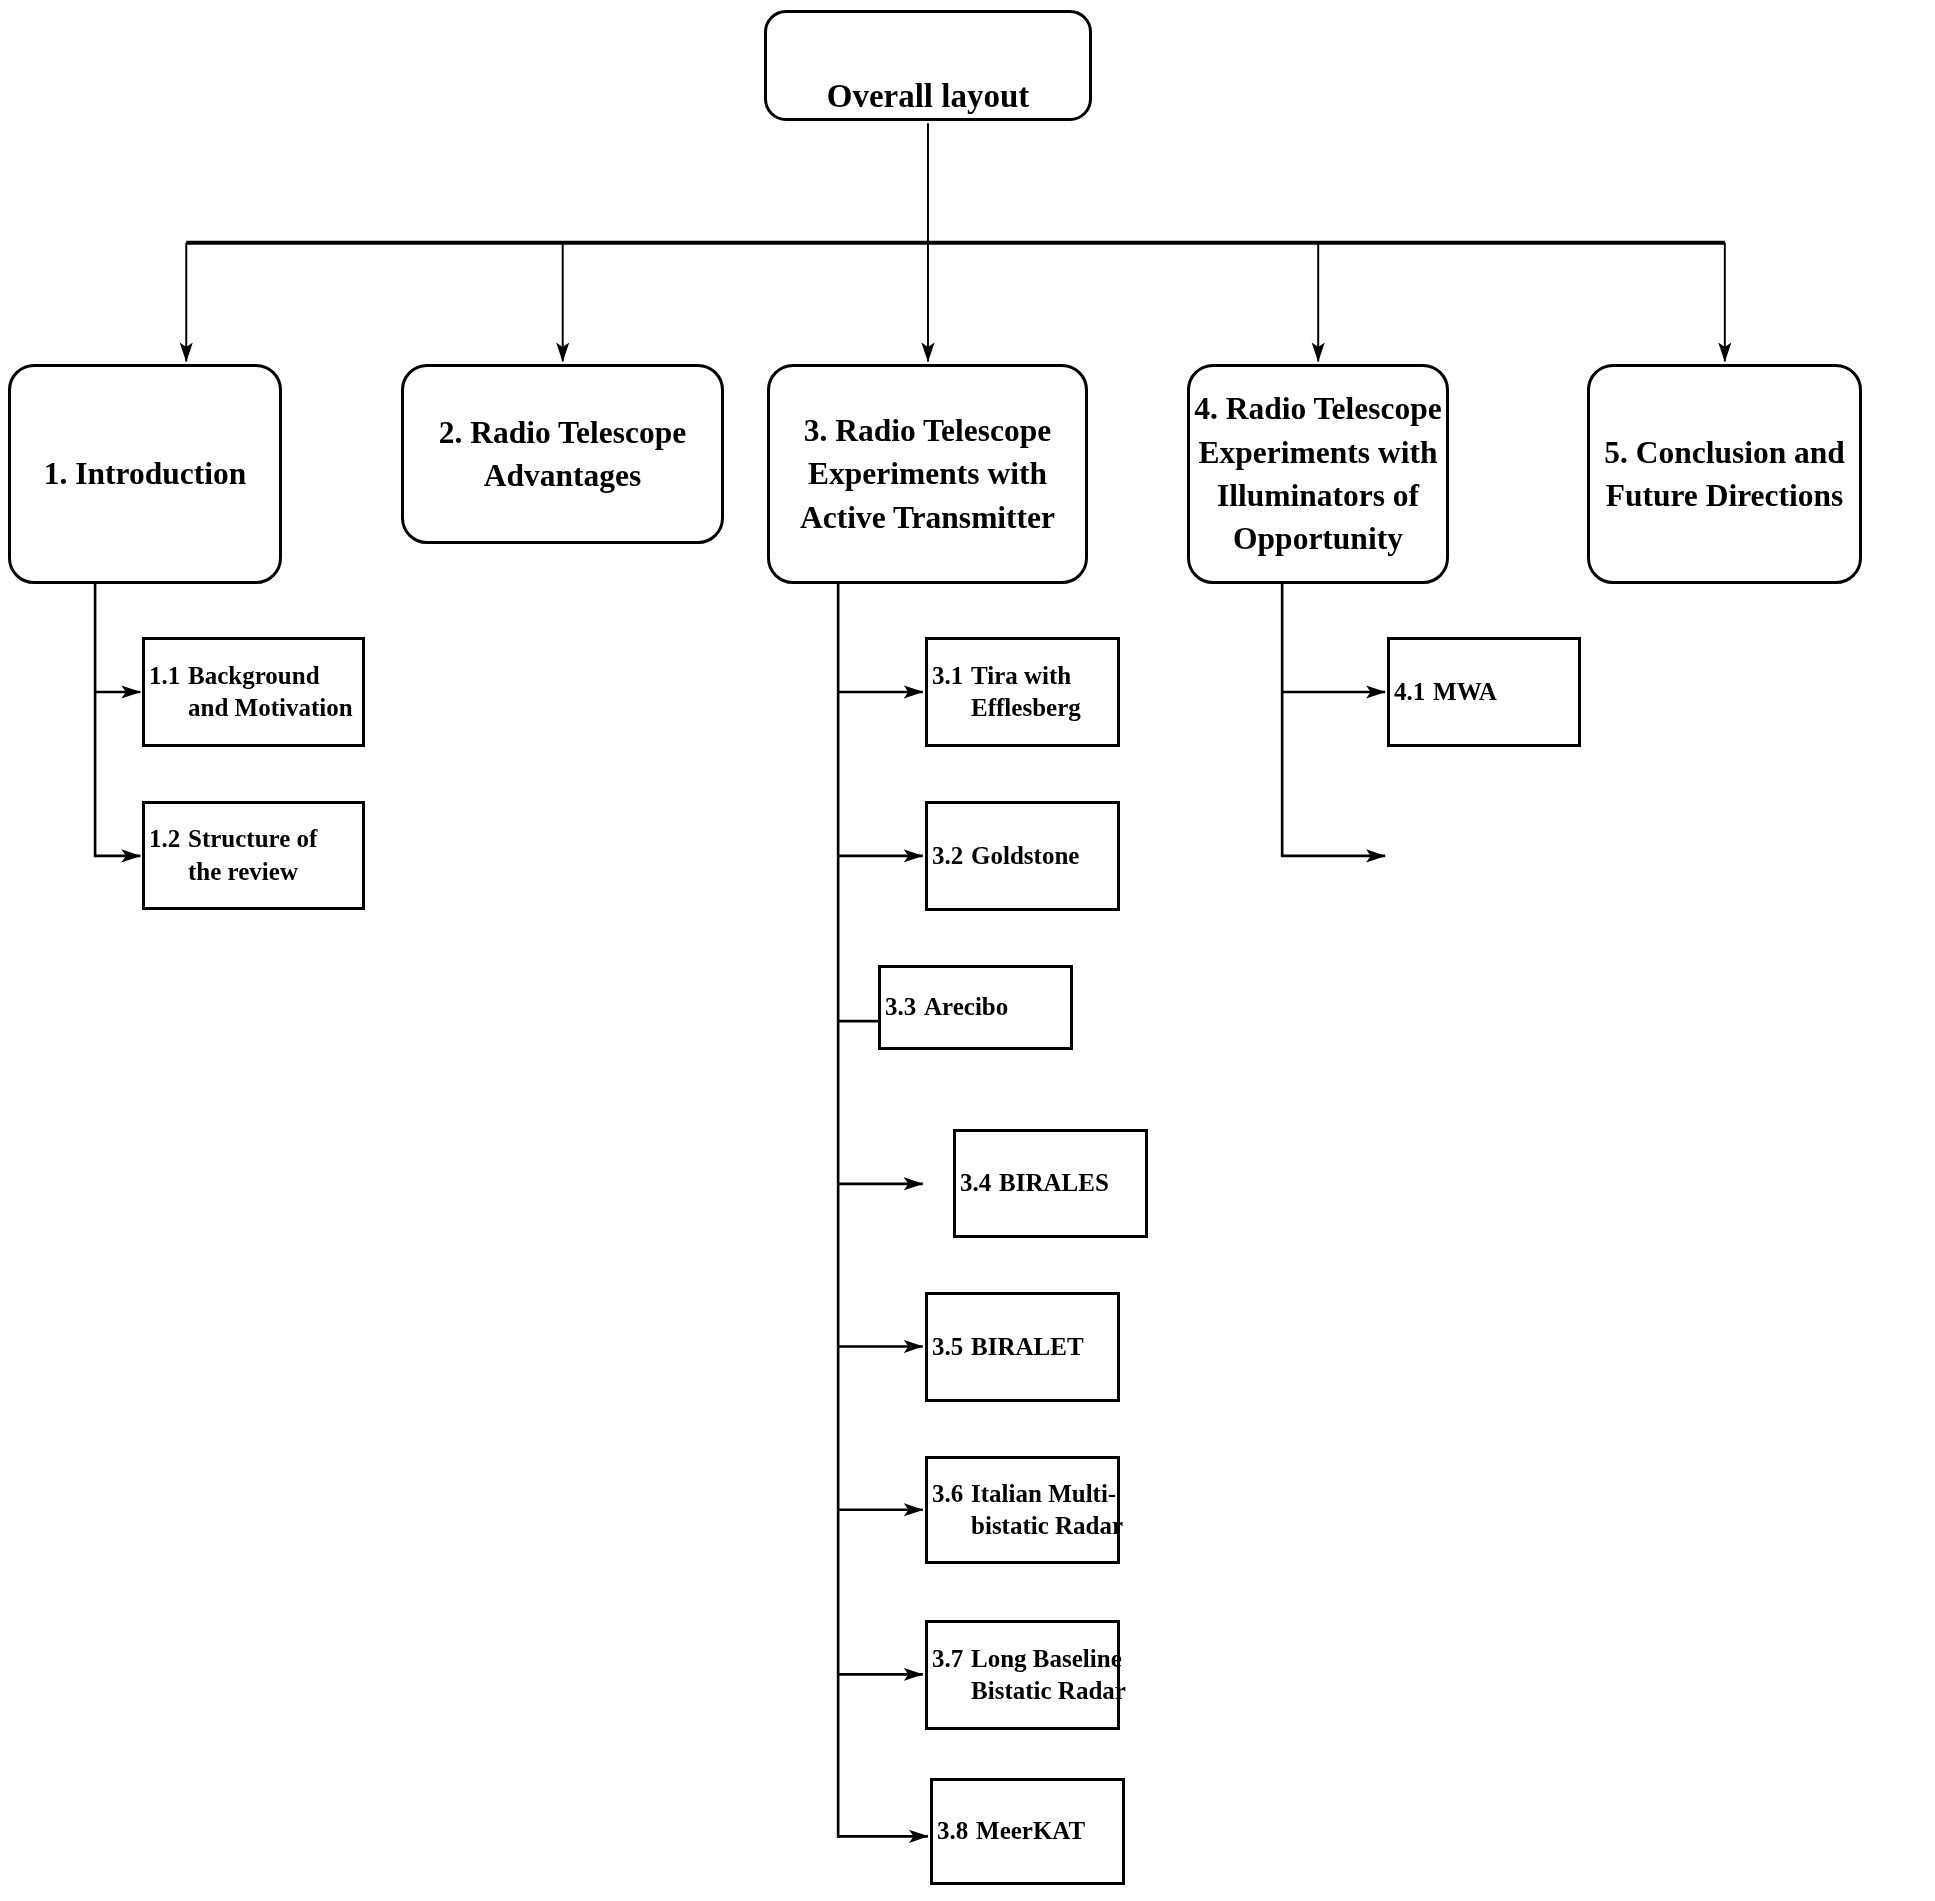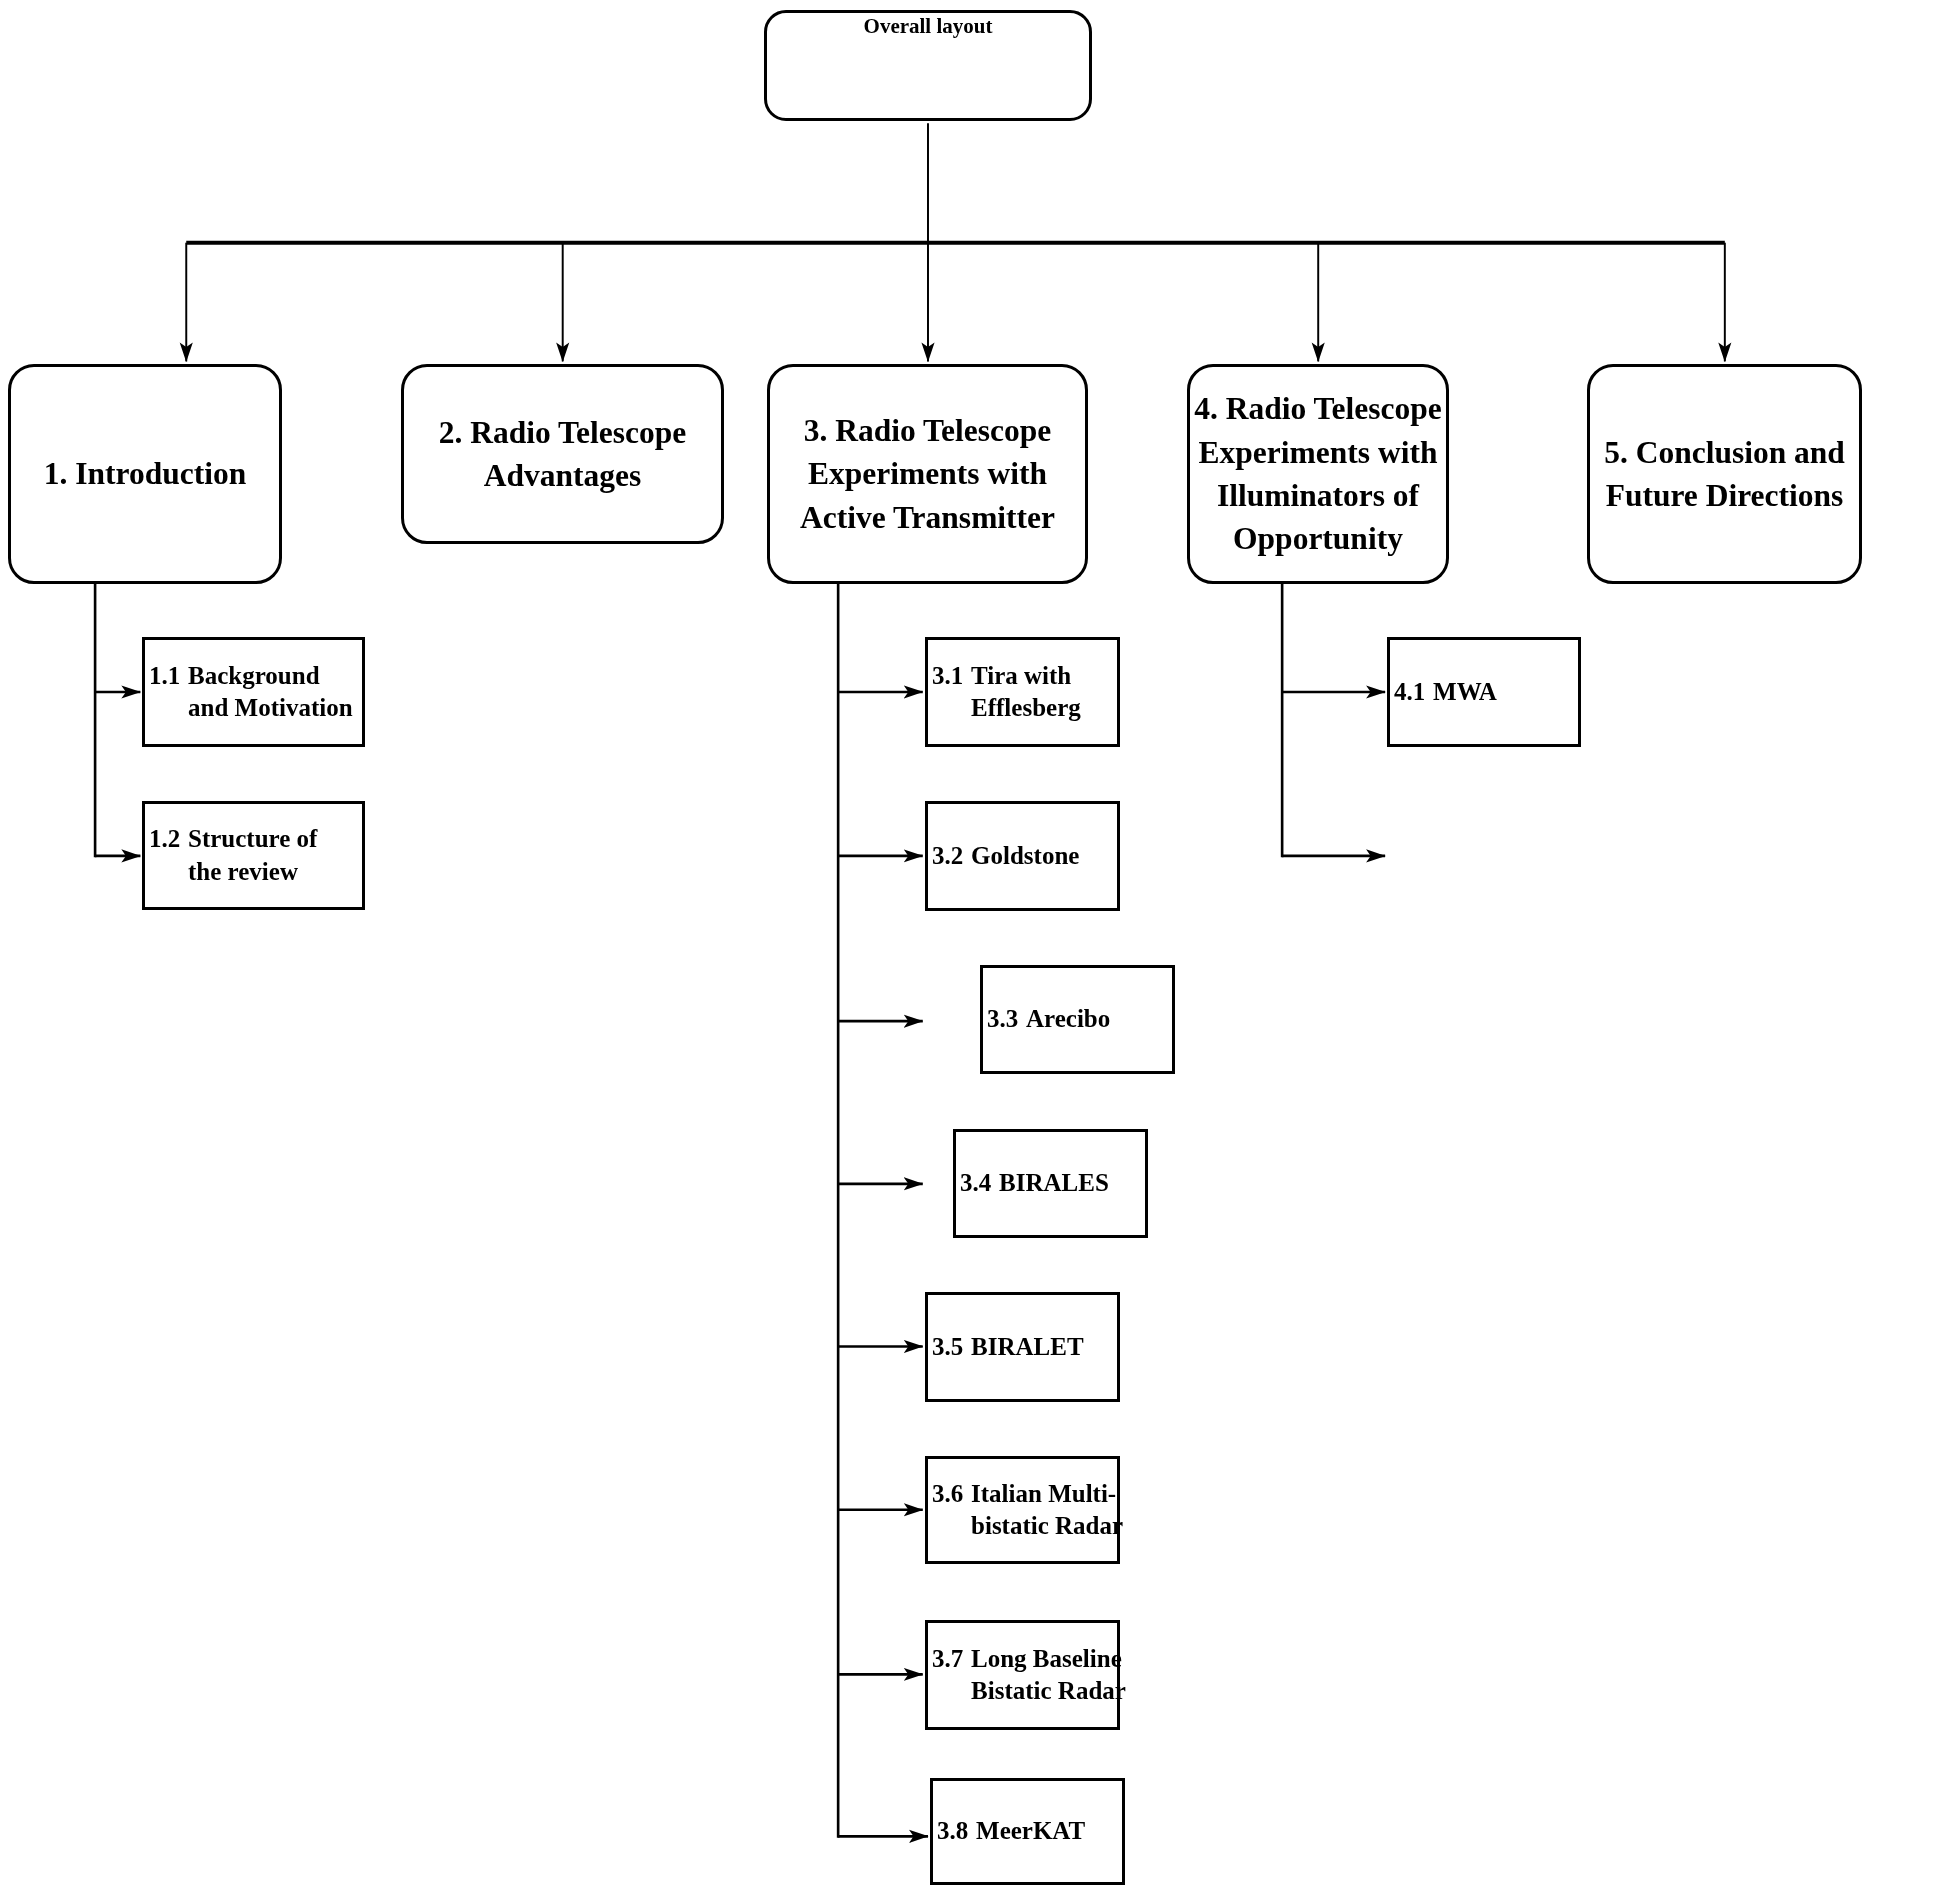--- a/index.html
+++ b/index.html
@@ -37,24 +37,24 @@
     align-items:center;
     justify-content:center;
     text-align:center;
     font-size:31.5px;
     line-height:1.38;
   }
   .box-root{
     border:3.3px solid #000000;
     border-radius:22px;
     display:flex;
-    align-items:flex-start;
+    align-items:flex-end;
     justify-content:center;
     text-align:center;
-    font-size:21px;
+    font-size:33px;
     line-height:1.3;
   }
   .box-main .lines span, .box-root .lines span{
     display:block;
     white-space:nowrap;
   }
   .box-sub{
     border:3.3px solid #000000;
     display:flex;
     align-items:center;
@@ -194,21 +194,21 @@
 
   <div class="node box-sub" style="left:925px;top:801px;width:195px;height:110px;">
     <div class="row">
       <span class="num">3.2</span>
       <span class="txt">
         <span>Goldstone</span>
       </span>
     </div>
   </div>
 
-  <div class="node box-sub" style="left:980px;top:965px;width:195px;height:109px;">
+  <div class="node box-sub" style="left:878px;top:965px;width:195px;height:85px;">
     <div class="row">
       <span class="num">3.3</span>
       <span class="txt">
         <span>Arecibo</span>
       </span>
     </div>
   </div>
 
   <div class="node box-sub" style="left:925px;top:1129px;width:195px;height:109px;margin-left:28px;">
     <div class="row">

